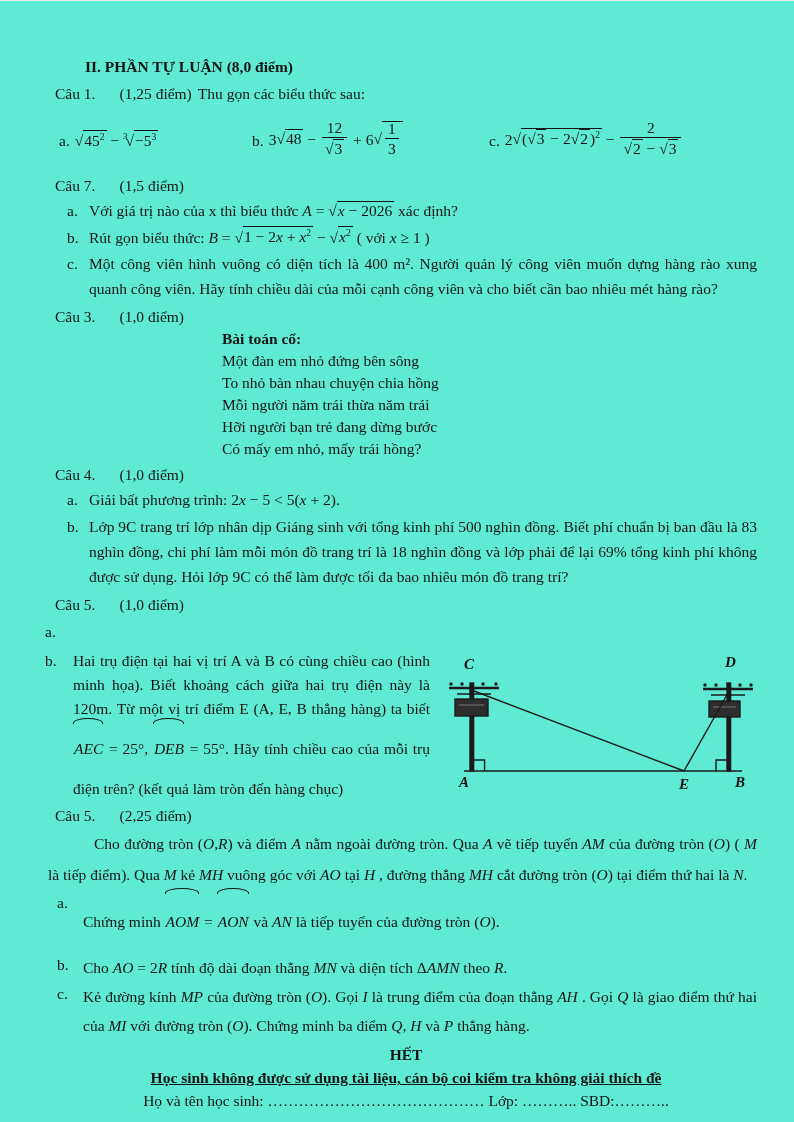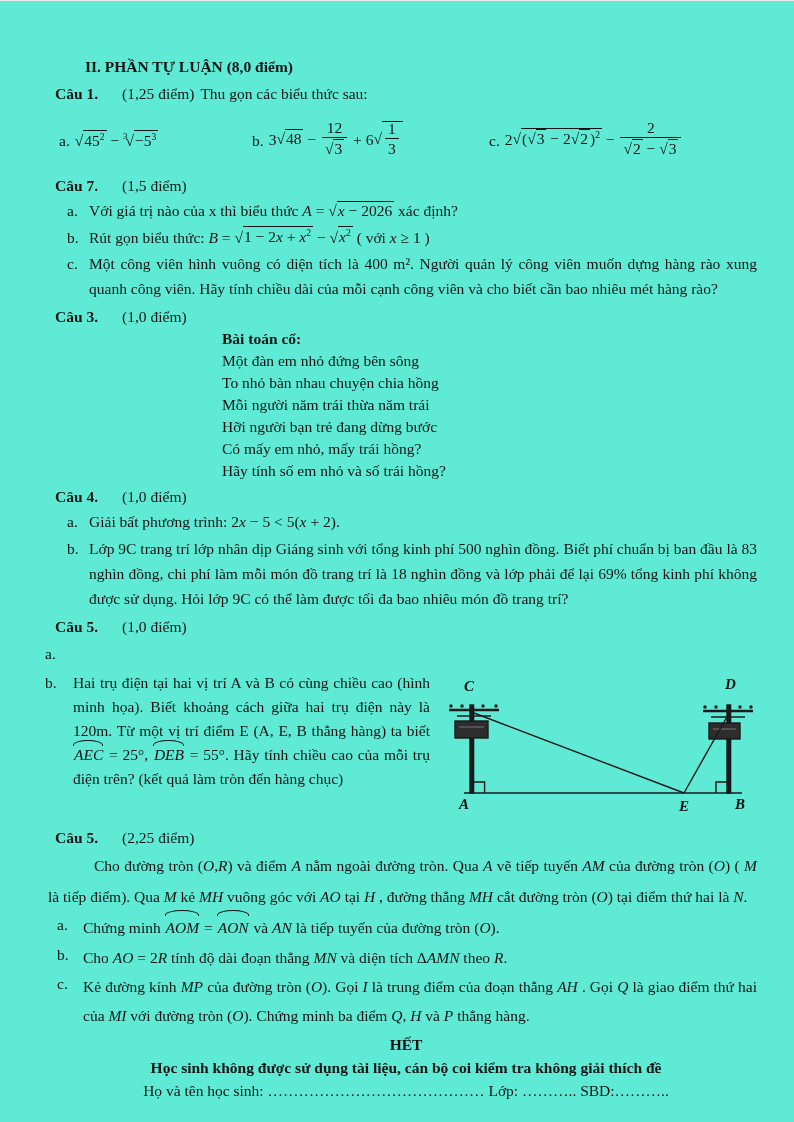--- a/index.html
+++ b/index.html
@@ -2,21 +2,21 @@
 <html><head>
 <meta charset="utf-8">
 <style>
   html,body{margin:0;padding:0;background:#e8e8e8;}
   .page{position:relative;width:794px;height:1122px;margin:1px auto;background:#5eead4;
         font-family:"Liberation Serif","DejaVu Serif",serif;font-size:15.5px;color:#151515;
         line-height:1.5;overflow:hidden;}
   .inner{position:absolute;left:55px;top:54px;width:702px;}
   .section-title{font-weight:bold;margin-left:30px;margin-bottom:4px;}
   .cau-head{margin-top:3px;}
-  .cau-label{font-weight:bold;}
+  .cau-label{font-weight:normal;}
   .cau-points{font-weight:normal;margin-left:24px;}
   .cau-intro{margin-left:6px;}
   
   .item{display:flex;margin:2px 0 2px 12px;}
   .item .ltr{width:22px;flex:none;}
   .item .txt{flex:1;text-align:justify;line-height:1.6;}
   
   .formula-row{display:flex;align-items:center;margin:6px 0 4px 4px;min-height:58px;}
   .fcell{display:flex;align-items:center;white-space:nowrap;}
   .fcell .ltr{margin-right:5px;}
@@ -35,30 +35,30 @@
   .cau5b-text .txt{flex:1;text-align:justify;line-height:1.55;}
   .figure-col{flex:1;padding-left:14px;padding-top:4px;}
   
   .c6p{text-align:justify;text-indent:46px;line-height:2.05;margin:0 0 0 -7px;}
   .item6{display:flex;margin:0 0 0 2px;}
   .item6 .ltr{width:26px;flex:none;}
   .item6 .txt{flex:1;text-align:justify;line-height:1.9;}
   
   .center{text-align:center;}
   .het{font-weight:bold;margin-top:2px;}
-  .note{font-weight:bold;}
+  .note{font-weight:bold;text-decoration:underline;}
   
   sup{font-size:0.62em;}
   .sq{white-space:nowrap;}
   .ol{display:inline-block;border-top:1.3px solid #151515;padding:0 2px 0 1px;line-height:1.2;}
   .ri{font-size:9px;vertical-align:7px;margin-right:-2px;}
   .fr{display:inline-block;vertical-align:middle;text-align:center;line-height:1.12;margin:0 2px;position:relative;top:-2px;}
   .fn{display:block;border-bottom:1.3px solid #151515;padding:0 3px 1px;}
   .fd{display:block;padding:1px 3px 0;}
-  .arc{position:relative;white-space:nowrap;display:inline-block;padding:0 1px;}
+  .arc{position:relative;white-space:nowrap;display:inline-block;padding:16px 1px;}
   .arc::before{content:"";position:absolute;left:0;right:1px;top:-3px;height:5px;
                border:1.1px solid #151515;border-bottom:none;border-radius:100% 100% 0 0/170% 170% 0 0;}
   svg text{font-family:"Liberation Serif","DejaVu Serif",serif;font-size:15px;font-style:italic;font-weight:bold;fill:#111;}
 </style>
 </head>
 <body>
 
 <div class="page">
   <div class="inner">
 
@@ -101,21 +101,20 @@
     <div class="cau-head">
       <span class="cau-label">Câu 3.</span><span class="cau-points">(1,0 điểm)</span>
     </div>
     <div class="poem">
       <div class="poem-title">Bài toán cổ:</div>
       <div>Một đàn em nhỏ đứng bên sông</div>
       <div>To nhỏ bàn nhau chuyện chia hồng</div>
       <div>Mỗi người năm trái thừa năm trái</div>
       <div>Hỡi người bạn trẻ đang dừng bước</div>
       <div>Có mấy em nhỏ, mấy trái hồng?</div>
-      <div>Hãy tính số em nhỏ và số trái hồng?</div>
     </div>
 
     <div class="cau-head">
       <span class="cau-label">Câu 4.</span><span class="cau-points">(1,0 điểm)</span>
     </div>
     <div class="item">
         <span class="ltr">a.</span>
         <span class="txt">Giải bất phương trình: 2<i>x</i> − 5 &lt; 5(<i>x</i> + 2).</span>
       </div>
     <div class="item">

